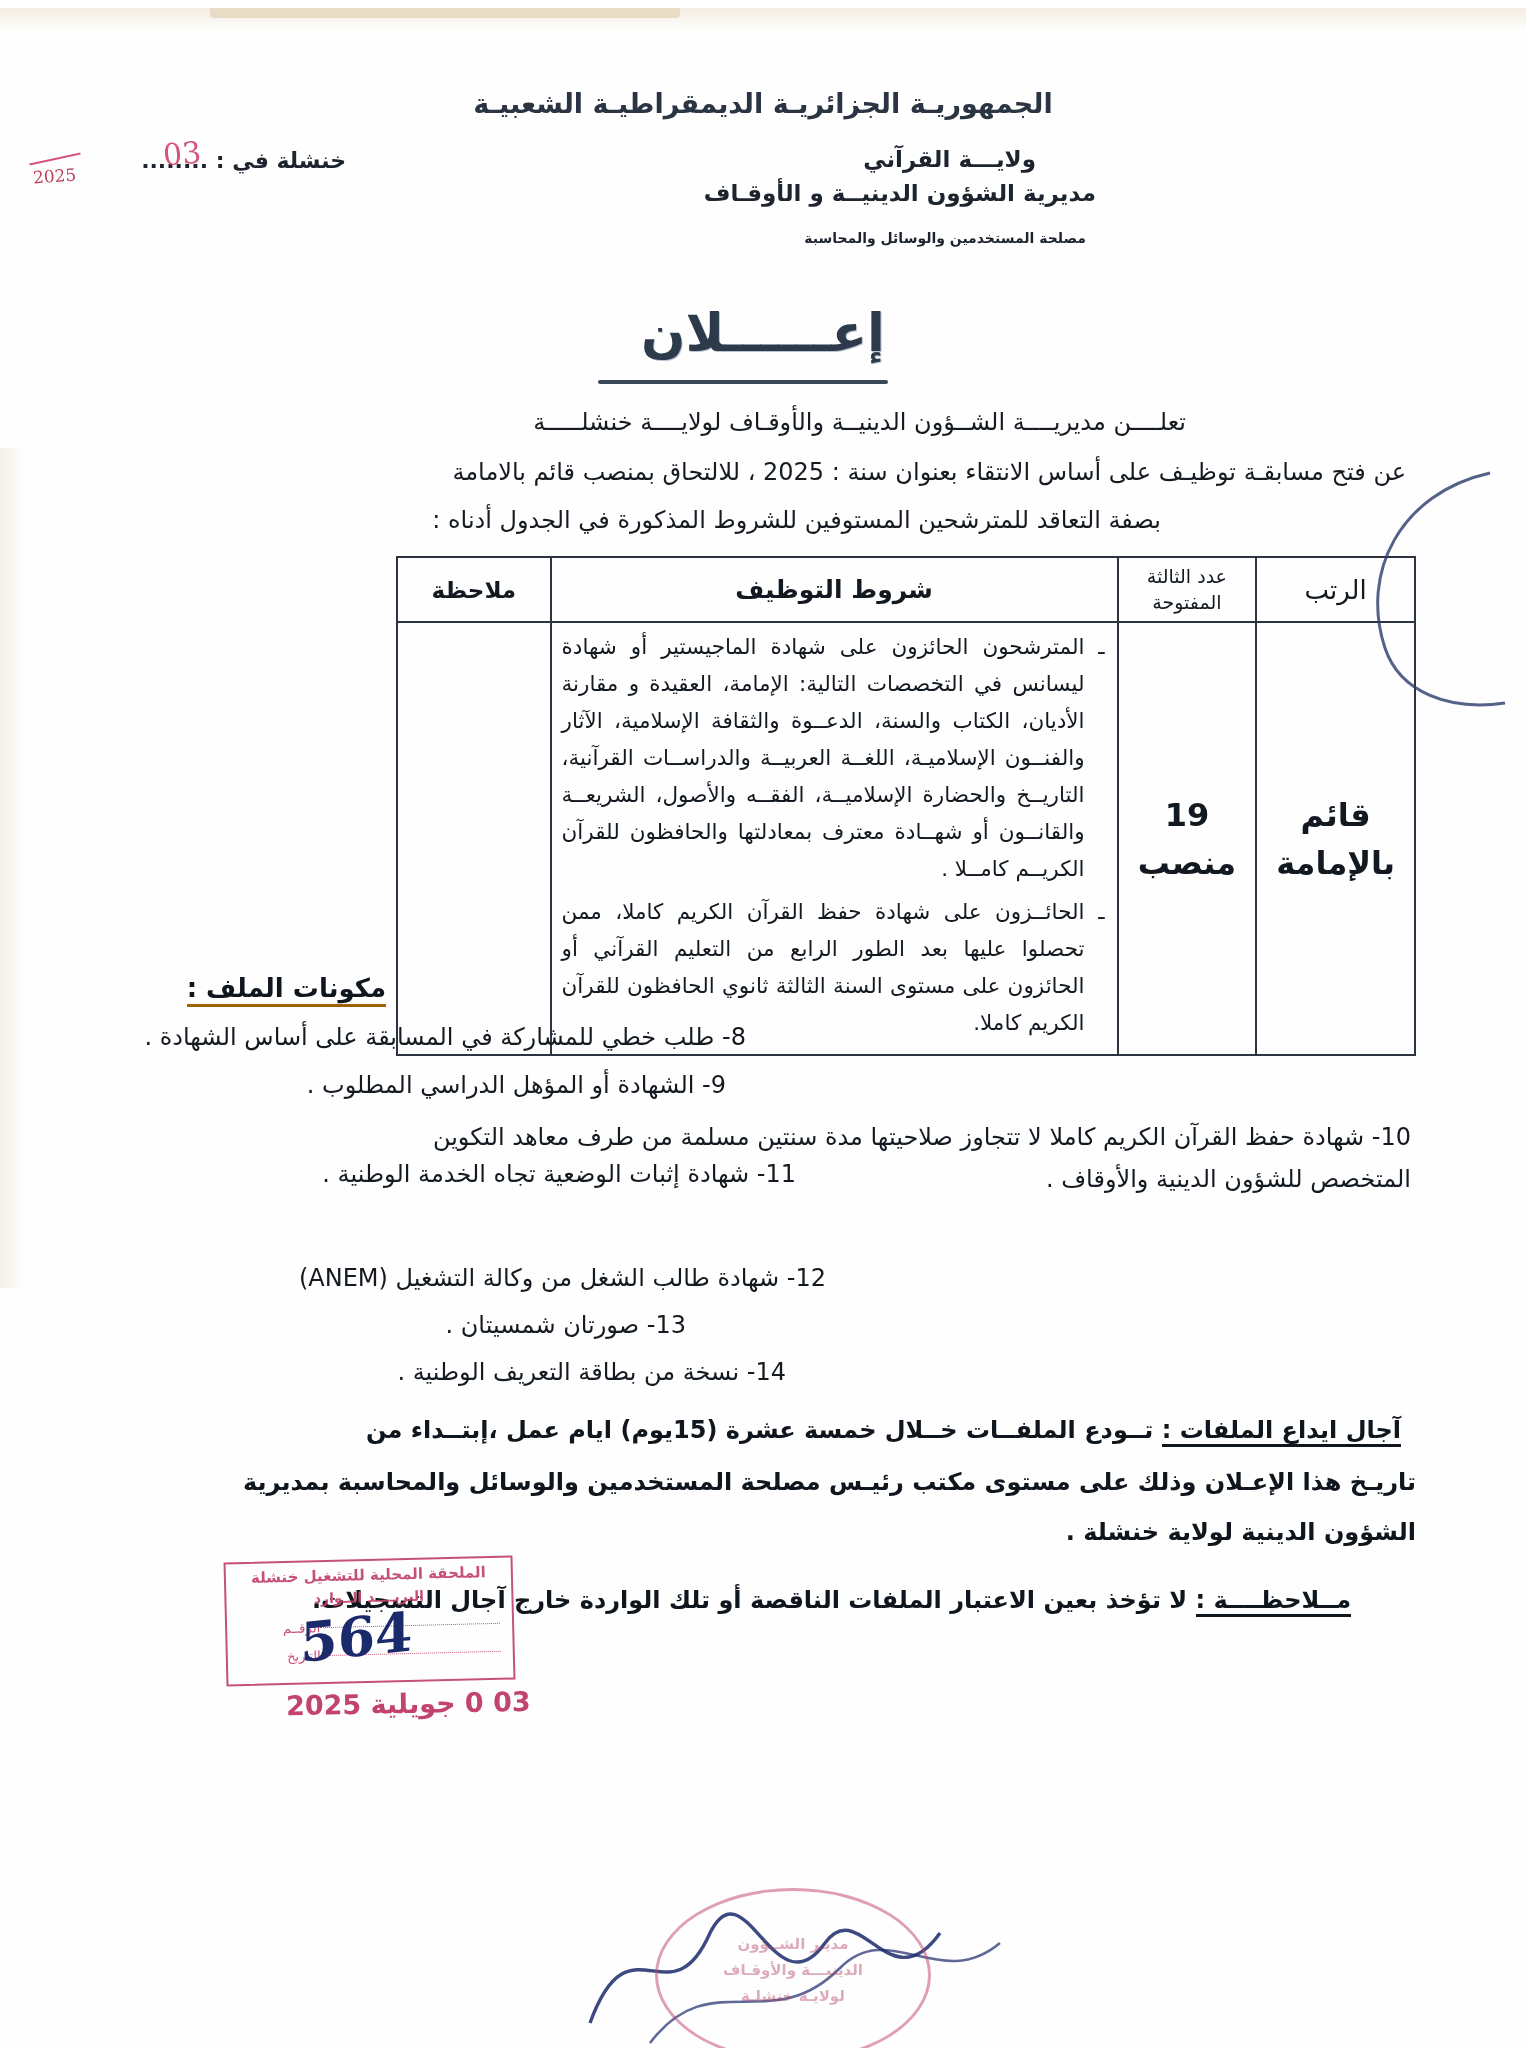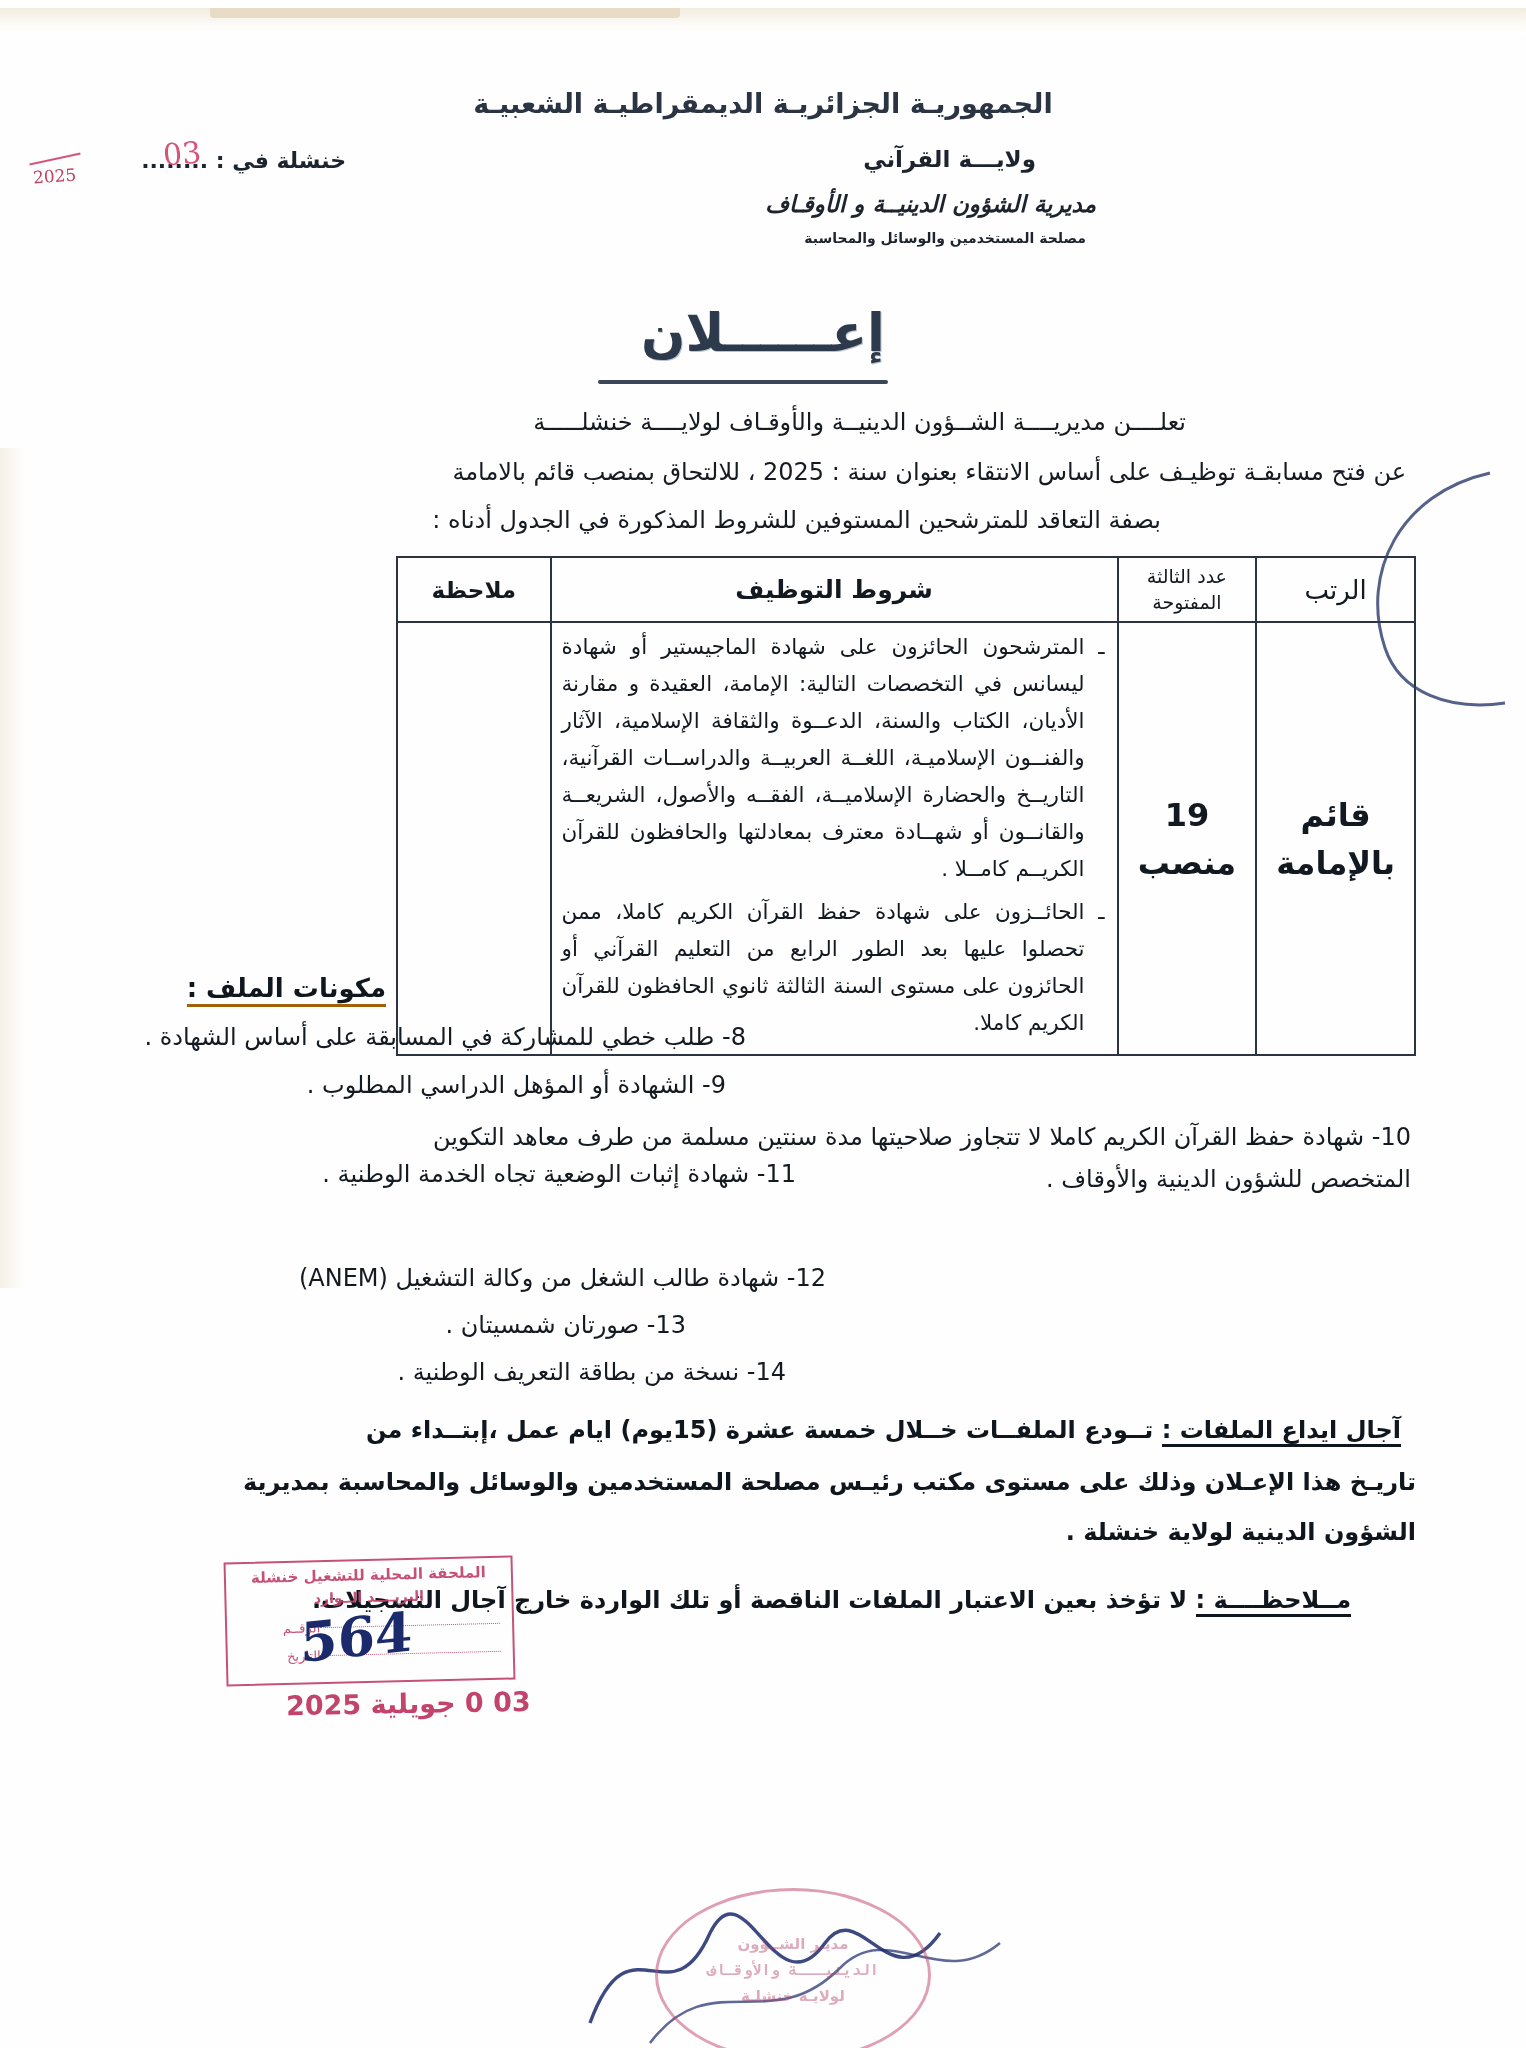--- a/index.html
+++ b/index.html
@@ -284,36 +284,36 @@
   .round-stamp-txt {
     position: absolute;
     width: 100%;
     text-align: center;
     color: #b33c62;
     font-size: 15px;
     font-weight: 700;
     opacity: .85;
   }
   .round-stamp-txt.t1 { top: 44px; }
-  .round-stamp-txt.t2 { top: 70px; font-family: Liberation Mono, monospace; }
+  .round-stamp-txt.t2 { top: 70px; }
   .round-stamp-txt.t3 { top: 96px; }
 </style>
 </head>
 <body>
 
 <div class="page">
 
   <div class="scan-edge-top"></div>
   <div class="scan-edge-right"></div>
 
   <div class="ln hdr-national" style="top:80px; left:0; right:0; text-align:center;">الجمهوريـة الجزائريـة الديمقراطيـة الشعبيـة</div>
 
   <div class="ln hdr-sub" style="top:138px; right:490px;">ولايـــة القرآني</div>
 
-  <div class="ln hdr-sub" style="top:183px; right:430px;font-style:italic;">مديرية الشؤون الدينيــة و  الأوقـاف</div>
+  <div class="ln hdr-sub" style="top:172px; right:430px;">مديرية الشؤون الدينيــة و  الأوقـاف</div>
 
   <div class="ln hdr-sub2" style="top:222px; right:440px;">مصلحة المستخدمين والوسائل والمحاسبة</div>
 
   <div class="date-field" style="top:140px; right:1180px;">خنشلة في : ........</div>
   <div class="hand-red" style="top:128px; right:1325px;">03</div>
   <div class="hand-strike" style="top:150px; right:1445px;"></div>
   <div class="hand-red-year" style="top:158px; right:1450px;">2025</div>
 
   <div class="main-title" style="top:295px; left:0; right:0; text-align:center;">إعــــــلان</div>
   <div class="title-rule" style="top:372px; left:598px; width:290px;"></div>

